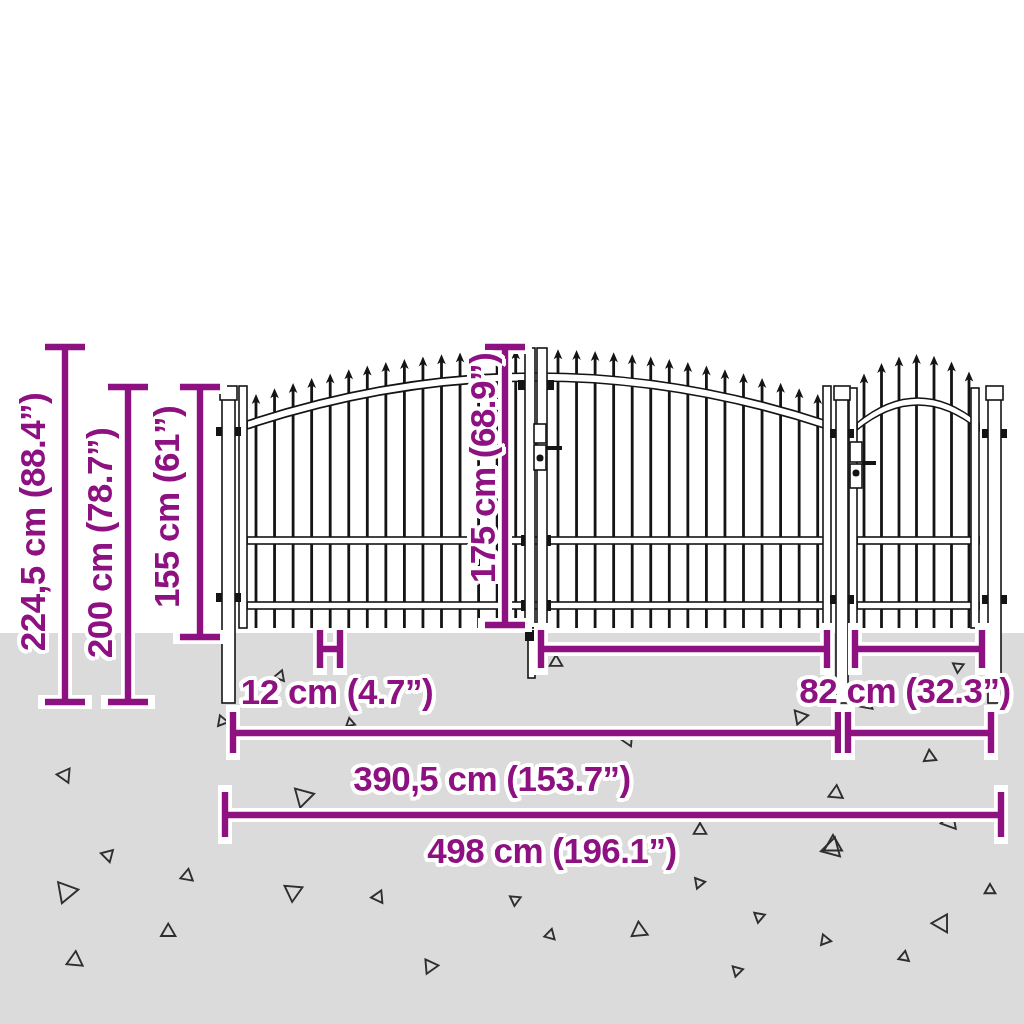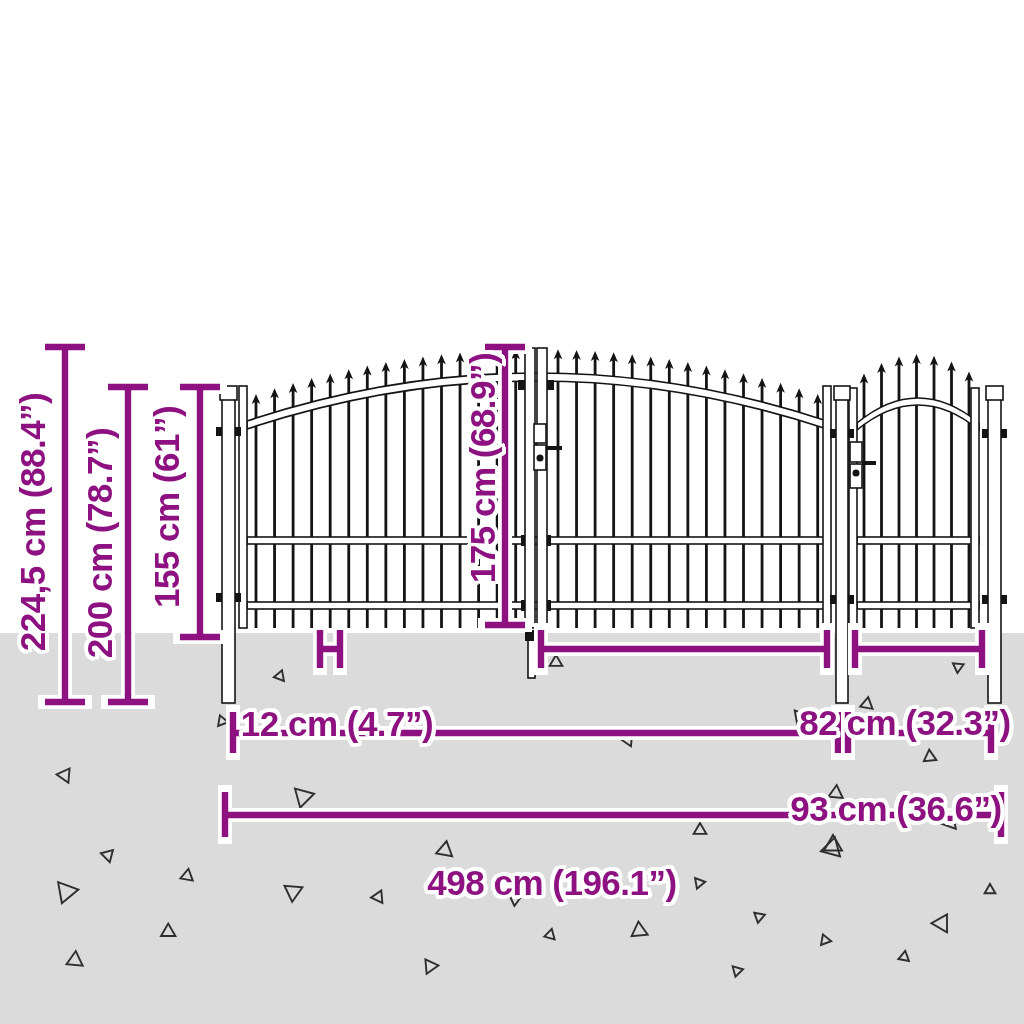--- a/index.html
+++ b/index.html
@@ -24,21 +24,21 @@
   
   .dim-label{
     position:absolute;
     font-weight:700;font-size:35px;line-height:1;letter-spacing:-0.5px;
     color:var(--accent);white-space:nowrap;
     text-shadow:
       -3px -3px 0 #fff, 3px -3px 0 #fff, -3px 3px 0 #fff, 3px 3px 0 #fff,
       -4px 0 0 #fff, 4px 0 0 #fff, 0 -4px 0 #fff, 0 4px 0 #fff,
       -4px -2px 0 #fff, 4px 2px 0 #fff, -2px 4px 0 #fff, 2px -4px 0 #fff;
   }
-  .dim-label.h{transform:translate(-50%,-50%);margin-top:32px;}
+  .dim-label.h{transform:translate(-50%,-50%);}
   .dim-label.v{transform:translate(-50%,-50%) rotate(-90deg);}
 </style>
 </head>
 <body>
 
 <div class="stage">
   <svg width="1024" height="1024" viewBox="0 0 1024 1024">
 
     <rect x="0" y="633" width="1024" height="391" fill="#dbdbdb"></rect>
 
@@ -248,15 +248,15 @@
         </g>
     </g>
   </svg>
 
   <div class="dim-label v" style="left:32px;top:522px">224,5 cm (88.4”)</div>
   <div class="dim-label v" style="left:99px;top:543px">200 cm (78.7”)</div>
   <div class="dim-label v" style="left:166px;top:507px">155 cm (61”)</div>
   <div class="dim-label v" style="left:482px;top:468px">175 cm (68.9”)</div>
   <div class="dim-label h" style="left:337px;top:691px">12 cm (4.7”)</div>
   <div class="dim-label h" style="left:905px;top:690px">82 cm (32.3”)</div>
-  <div class="dim-label h" style="left:896px;top:776px">93 cm (36.6”)</div>
+  <div class="dim-label h" style="left:492px;top:778px">390,5 cm (153.7”)</div>
   <div class="dim-label h" style="left:552px;top:850px">498 cm (196.1”)</div>
 </div>
 
 </body></html>

